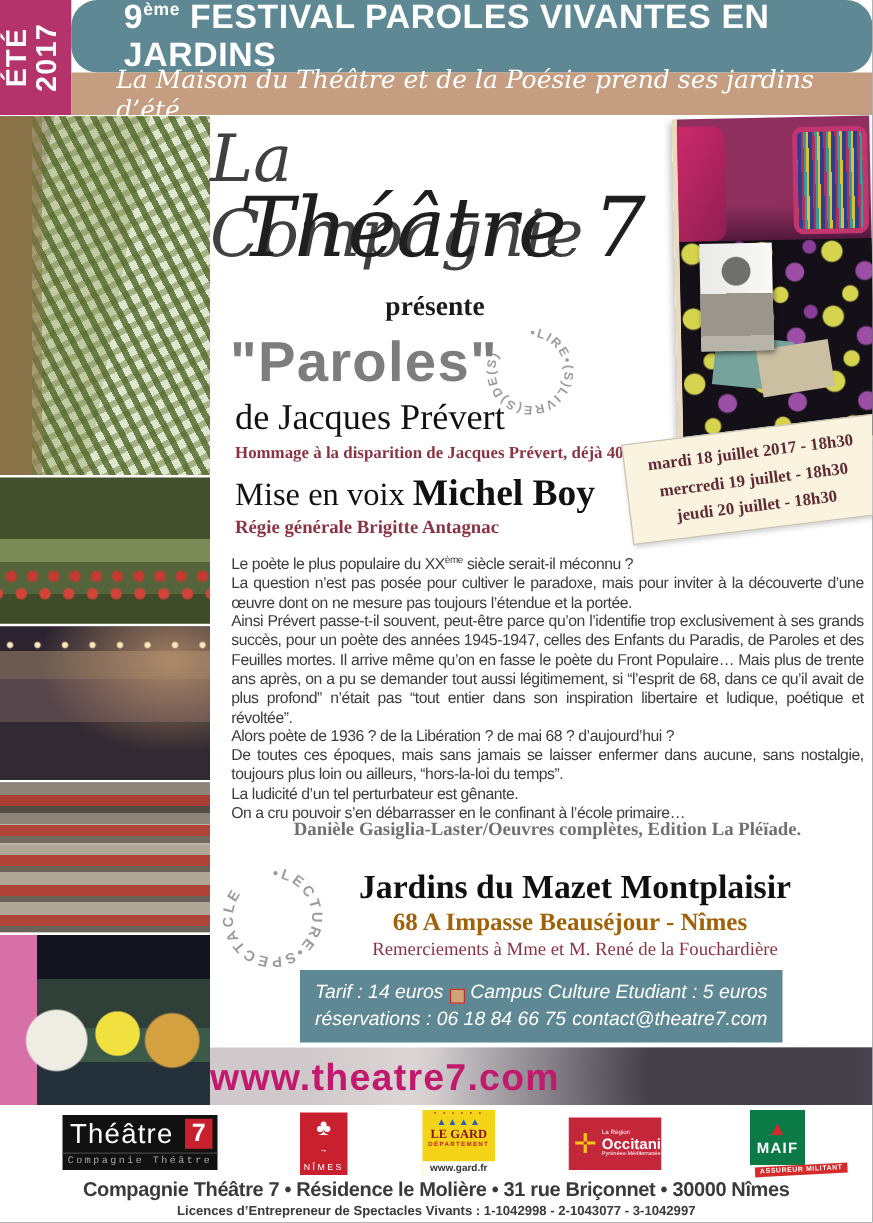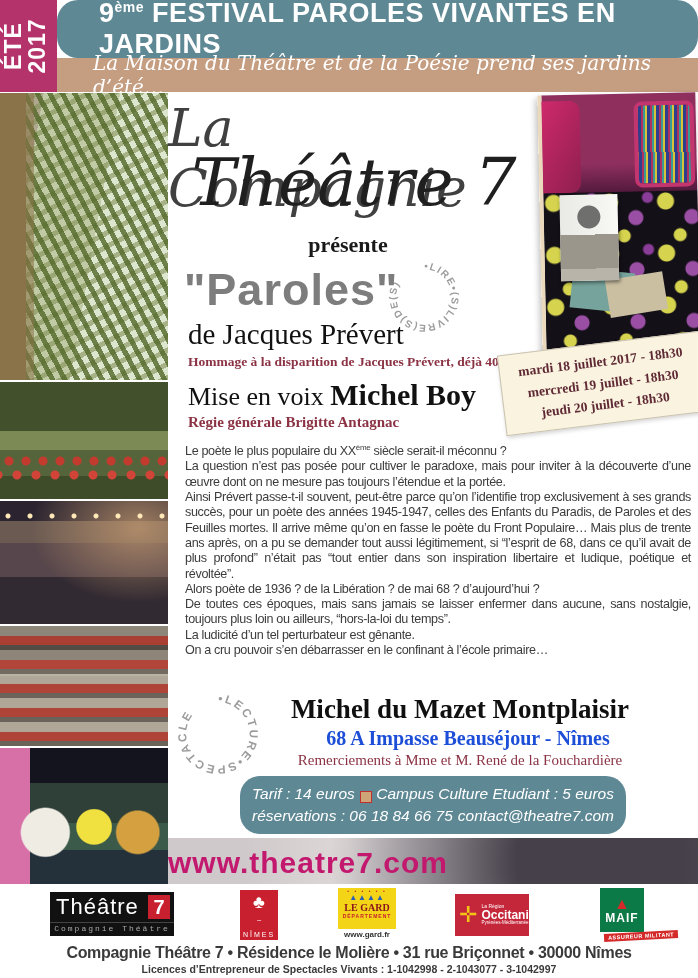--- a/index.html
+++ b/index.html
@@ -112,28 +112,28 @@
   .body-text{position:absolute;left:185px;top:440px;width:506px;text-align:justify;
      font-size:12.6px;line-height:15.3px;letter-spacing:-0.35px;color:#3c3c3c;}
   .body-text p{margin:0;}
   .body-text sup{font-size:8px;}
   .attribution{position:absolute;left:185px;top:656px;width:506px;text-align:center;
      font-family:"Liberation Serif",serif;font-weight:bold;font-size:15px;color:#707070;}
 
   
   .venue-name{position:absolute;left:240px;top:694px;width:440px;text-align:center;
      font-family:"Liberation Serif",serif;font-weight:bold;font-size:27px;color:#101010;}
-  .venue-address{position:absolute;left:248px;top:727px;width:440px;text-align:center;
-     font-family:"Liberation Serif",serif;font-weight:bold;font-size:20px;color:#1d4ed8;}
+  .venue-address{position:absolute;left:236px;top:727px;width:440px;text-align:center;
+     font-family:"Liberation Serif",serif;font-weight:bold;font-size:20px;color:#a16207;}
   .venue-thanks{position:absolute;left:240px;top:752px;width:440px;text-align:center;
      font-family:"Liberation Serif",serif;font-size:15px;color:#8b3344;}
 
   .price-box{position:absolute;left:240px;top:776px;width:386px;height:58px;background:#5e8894;
      color:#fff;font-style:italic;font-size:15.5px;display:flex;flex-direction:column;
-     justify-content:center;gap:4px;padding:0 12px;box-sizing:border-box;border-radius:20px;}
+     justify-content:center;gap:4px;padding:0 12px;box-sizing:border-box;}
   .price-row{display:flex;align-items:center;justify-content:space-between;white-space:nowrap;}
   .campus-wrap{display:flex;align-items:flex-end;gap:4px;}
   .campus-icon{display:inline-block;width:12px;height:12px;background:#cfa477;
      border:1px solid #c03030;box-sizing:border-box;}
 
   
   .web-strip{position:absolute;left:0;top:838px;width:698px;height:46px;
      background:
        radial-gradient(circle at 86% 50%,#46404a 0 14%,transparent 45%),
        radial-gradient(circle at 68% 30%,rgba(255,255,255,.5) 0 8%,transparent 30%),
@@ -243,28 +243,29 @@
 
   <div class="body-text">
     <p><span>Le poète le plus populaire du XX</span><sup>ème</sup><span> siècle serait-il méconnu ?</span></p>
     <p>La question n’est pas posée pour cultiver le paradoxe, mais pour inviter à la découverte d’une œuvre dont on ne mesure pas toujours l’étendue et la portée.</p>
     <p>Ainsi Prévert passe-t-il souvent, peut-être parce qu’on l’identifie trop exclusivement à ses grands succès, pour un poète des années 1945-1947, celles des Enfants du Paradis, de Paroles et des Feuilles mortes. Il arrive même qu’on en fasse le poète du Front Populaire… Mais plus de trente ans après, on a pu se demander tout aussi légitimement, si “l’esprit de 68, dans ce qu’il avait de plus profond” n’était pas “tout entier dans son inspiration libertaire et ludique, poétique et révoltée”.</p>
     <p>Alors poète de 1936 ? de la Libération ? de mai 68 ? d’aujourd’hui ?</p>
     <p>De toutes ces époques, mais sans jamais se laisser enfermer dans aucune, sans nostalgie, toujours plus loin ou ailleurs, “hors-la-loi du temps”.</p>
     <p>La ludicité d’un tel perturbateur est gênante.</p>
     <p>On a cru pouvoir s’en débarrasser en le confinant à l’école primaire…</p>
   </div>
+  <div class="attribution">Danièle Gasiglia-Laster/Oeuvres complètes, Edition La Pléïade.</div>
 
   <svg class="stamp stamp-lecture" viewBox="0 0 90 90">
     <defs>
         <path id="circ-lect" d="M45,14 a31,31 0 1,1 -0.01,0"></path>
       </defs>
     <text font-size="11.5" letter-spacing="2"><textPath href="#circ-lect">•LECTURE•SPECTACLE</textPath></text>
   </svg>
-  <div class="venue-name">Michel du Mazet Montplaisir</div>
+  <div class="venue-name">Jardins du Mazet Montplaisir</div>
   <div class="venue-address">68 A Impasse Beauséjour - Nîmes</div>
   <div class="venue-thanks">Remerciements à Mme et M. René de la Fouchardière</div>
 
   <div class="price-box">
     <div class="price-row">
       <span>Tarif : 14 euros</span>
       <span class="campus-wrap">
         <span class="campus-icon"></span>
         <span>Campus Culture Etudiant : 5 euros</span>
       </span>

